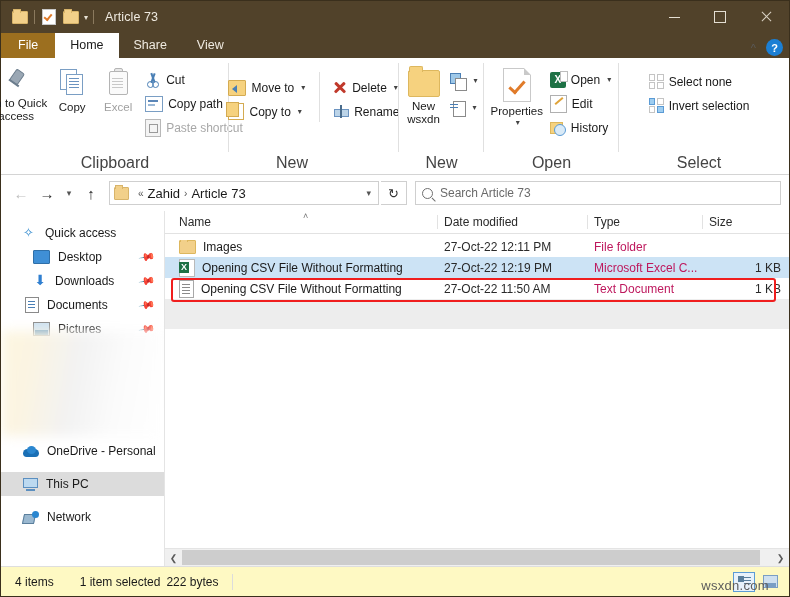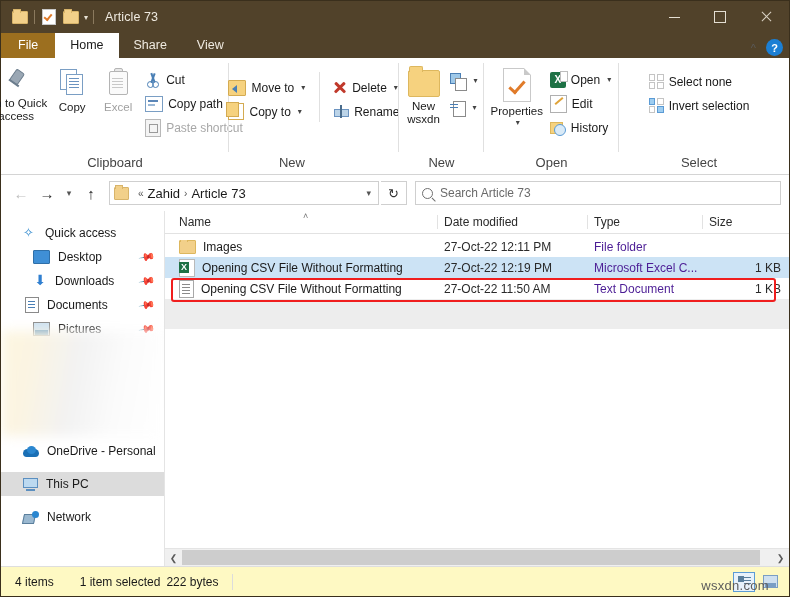--- a/index.html
+++ b/index.html
@@ -38,21 +38,21 @@
   .tab.active{background:#fff;color:#1a1a1a;}
   .ribbon-right{position:absolute;right:6px;bottom:2px;display:flex;align-items:center;gap:10px;}
   .chev-up{color:#5a5a5a;font-size:11px;}
   .helpbtn{width:17px;height:17px;border-radius:50%;background:#1b7fd4;color:#fff;font-size:11px;
     display:flex;align-items:center;justify-content:center;font-weight:bold;}
 
   
   .ribbon{height:116px;background:#fff;border-bottom:1px solid #d4d4d4;display:flex;flex:0 0 auto;position:relative;}
   .grp{height:116px;display:flex;flex-direction:column;align-items:center;position:relative;padding:0 3px;box-sizing:border-box;}
   .grp .grp-body{flex:1;display:flex;align-items:flex-start;padding-top:6px;}
-  .grp .grp-name{font-size:13px;color:#444;height:19px;line-height:16px;}
+  .grp .grp-name{font-size:16px;color:#444;height:19px;line-height:16px;}
   .grp:after{content:"";position:absolute;right:0;top:5px;bottom:22px;width:1px;background:#e0e0e0;}
   .grp.last:after{display:none;}
 
   .bigbtn{width:72px;display:flex;flex-direction:column;align-items:center;padding-top:4px;}
   .bigbtn .lbl{font-size:11.5px;text-align:center;line-height:13px;color:#1a1a1a;margin-top:3px;}
   .bigbtn.disabled .lbl{color:#a0a0a0;}
   .smallcol{display:flex;flex-direction:column;justify-content:flex-start;padding-top:5px;gap:3px;}
   .smallbtn{display:flex;align-items:center;gap:5px;height:21px;padding:0 4px;font-size:12px;color:#1a1a1a;white-space:nowrap;}
   .smallbtn.disabled{color:#a8a8a8;}
   .caret-dn{font-size:8px;color:#444;margin-left:2px;}
@@ -192,21 +192,21 @@
   .col.size:after{display:none;}
   .sortcaret{position:absolute;left:130px;top:-6px;color:#7a7a7a;font-size:9px;}
 
   .rows{flex:1;overflow:hidden;position:relative;padding-top:2px;}
   .row{height:21px;display:flex;align-items:center;padding-left:8px;font-size:12px;color:#1a1a1a;position:relative;}
   .row.sel{background:#cce3f5;}
   .row.empty{height:30px;background:#ededed;}
   .cell{padding-left:6px;box-sizing:border-box;white-space:nowrap;overflow:hidden;}
   .cell.name{width:265px;display:flex;align-items:center;gap:7px;}
   .cell.date{width:150px;color:#2a2a2a;}
-  .cell.type{width:115px;color:#4c1d95;}
+  .cell.type{width:115px;color:#be185d;}
   .cell.size{flex:1;text-align:right;padding-right:8px;color:#2a2a2a;}
   .ic-folder-row{width:15px;height:12px;background:#f2d08a;border:1px solid #ddb75e;border-radius:1px;position:relative;flex:0 0 auto;}
   .ic-folder-row:before{content:"";position:absolute;top:-3px;left:0;width:6px;height:3px;background:#f2d08a;border:1px solid #ddb75e;border-bottom:none;}
   .ic-csv{width:14px;height:16px;background:#fff;border:1px solid #b9b9b9;position:relative;flex:0 0 auto;}
   .ic-csv:after{content:"X";position:absolute;left:-1px;top:2px;width:10px;height:11px;background:#1e7145;color:#fff;
     font-size:9px;font-weight:bold;line-height:11px;text-align:center;}
   .ic-txt{width:13px;height:16px;background:#fff;border:1px solid #a8a8a8;position:relative;flex:0 0 auto;}
   .ic-txt:after{content:"";position:absolute;left:2px;top:3px;width:8px;height:1px;background:#8a8a8a;
     box-shadow:0 3px 0 0 #8a8a8a,0 6px 0 0 #8a8a8a,0 9px 0 0 #8a8a8a;}
 

